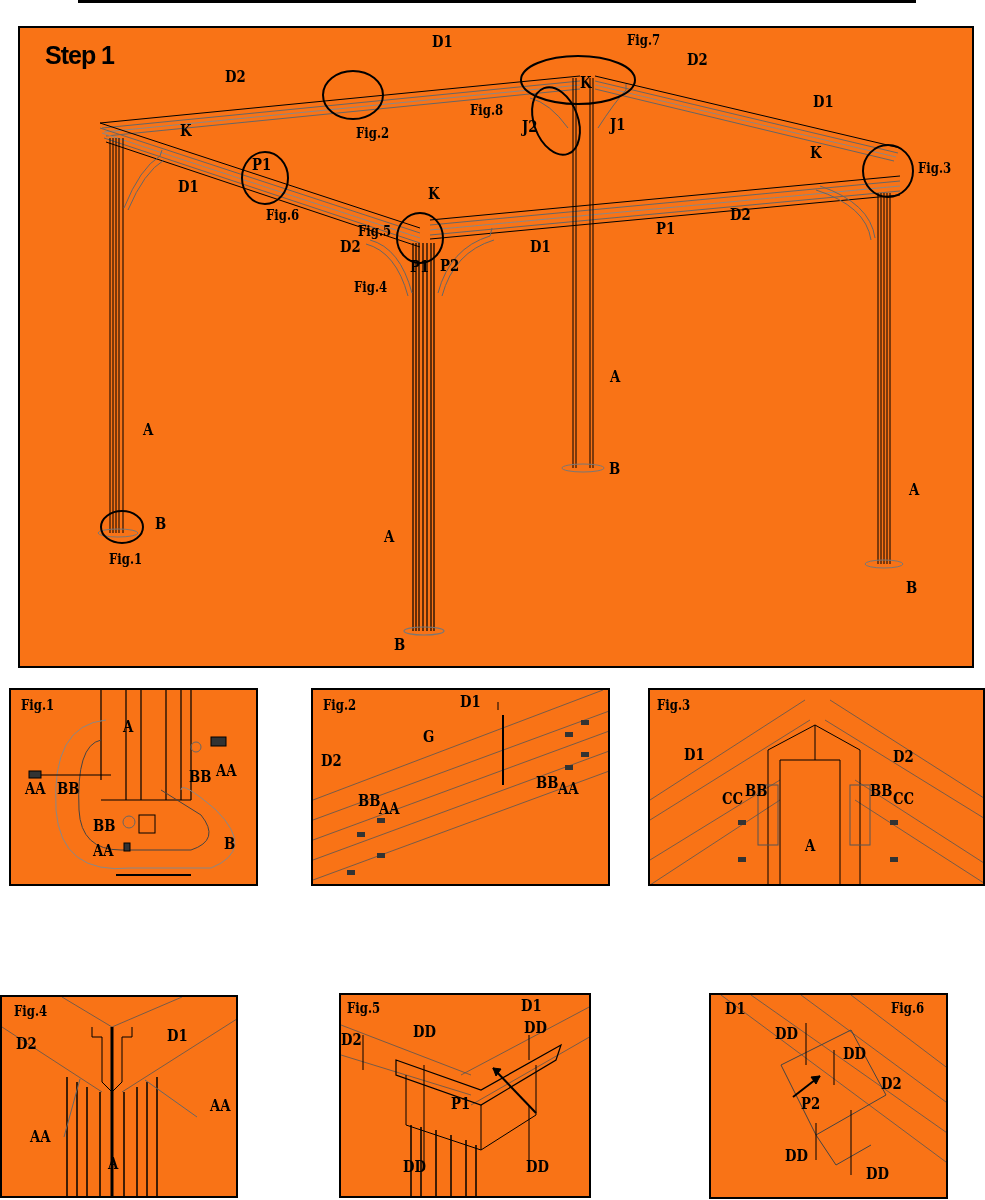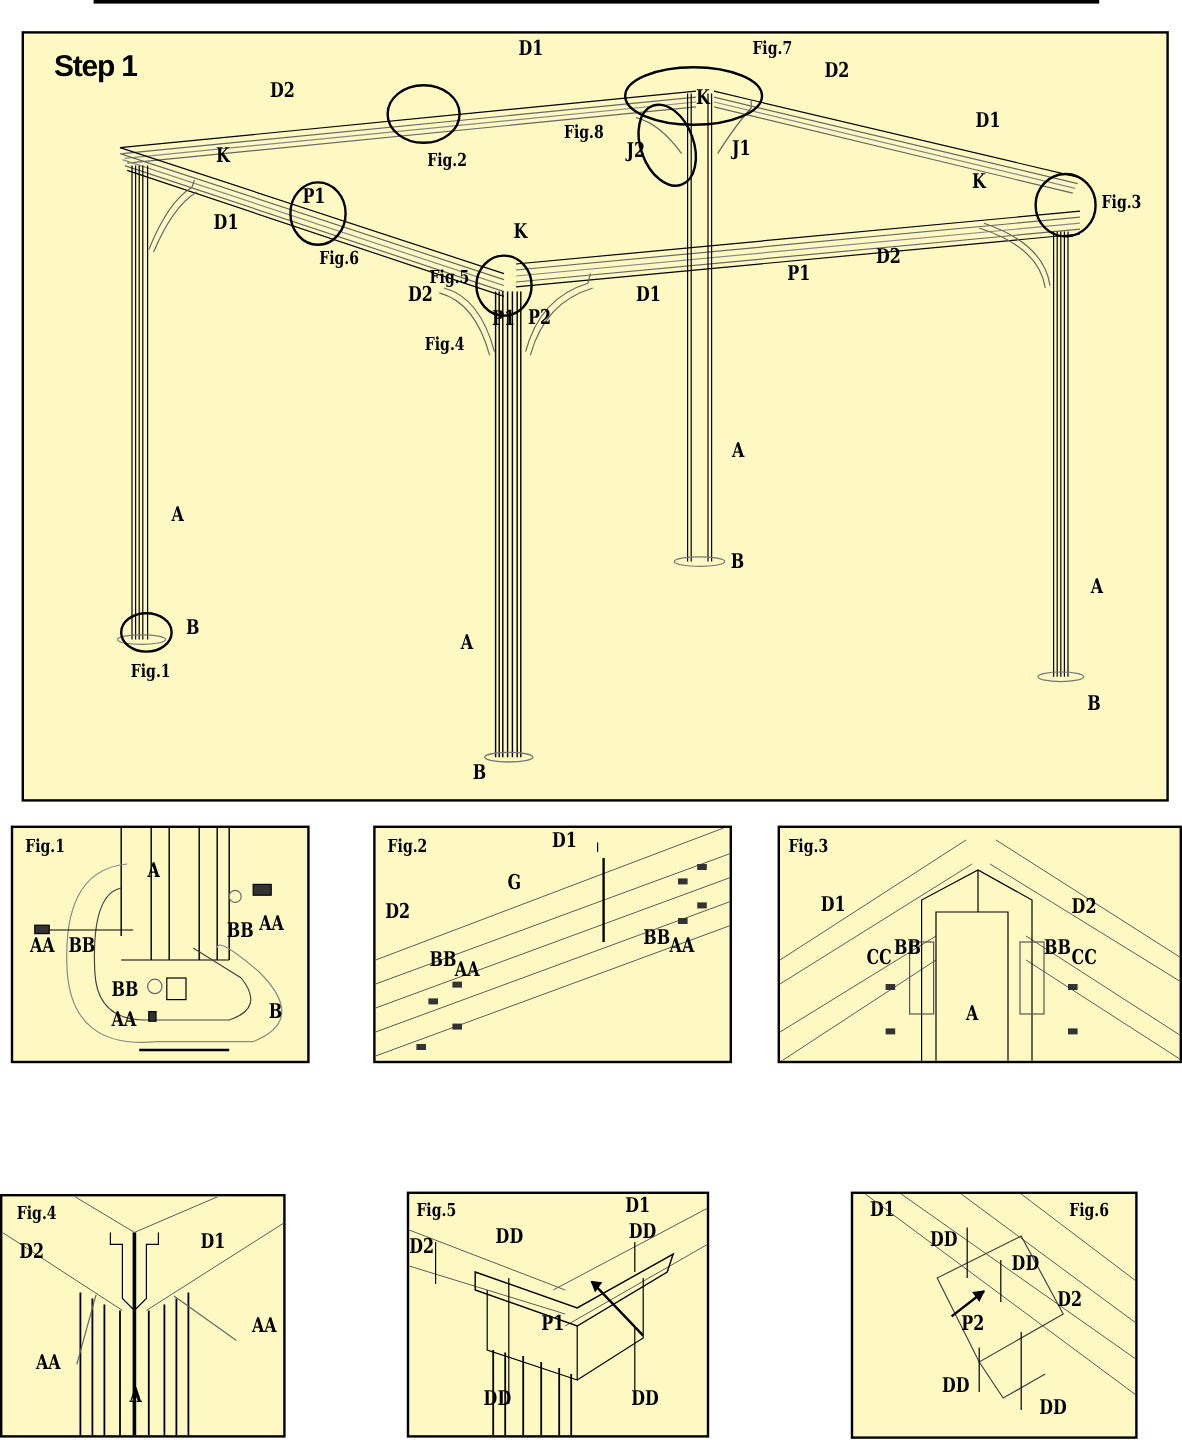--- a/index.html
+++ b/index.html
@@ -1,18 +1,18 @@
 <!DOCTYPE html>
 <html><head>
 <meta charset="utf-8">
 <style>
   html, body { margin:0; padding:0; background:#fff; }
   body { width:985px; height:1200px; position:relative; overflow:hidden; font-family:"DejaVu Serif", serif; }
   .topline { position:absolute; left:78px; top:0; width:838px; height:3px; background:#000; }
-  .panel { position:absolute; border:2px solid #000; background:#fef9c3; box-sizing:border-box; overflow:hidden; }
+  .panel { position:absolute; border:2px solid #000; background:#f97316; box-sizing:border-box; overflow:hidden; }
   .panel svg { position:absolute; left:0; top:0; }
   .lbl { position:absolute; font-family:"DejaVu Serif", serif; font-weight:bold; color:#000; font-size:17px; transform:scaleX(0.78); transform-origin:left top; white-space:nowrap; line-height:1; letter-spacing:0px; }
   .lbl.sm { font-size:15px; }
   .lbl.step { font-family:"Liberation Sans", sans-serif; font-size:25px; transform:none; letter-spacing:-1px; }
 </style>
 </head>
 <body>
 
 <div class="topline"></div>
 

